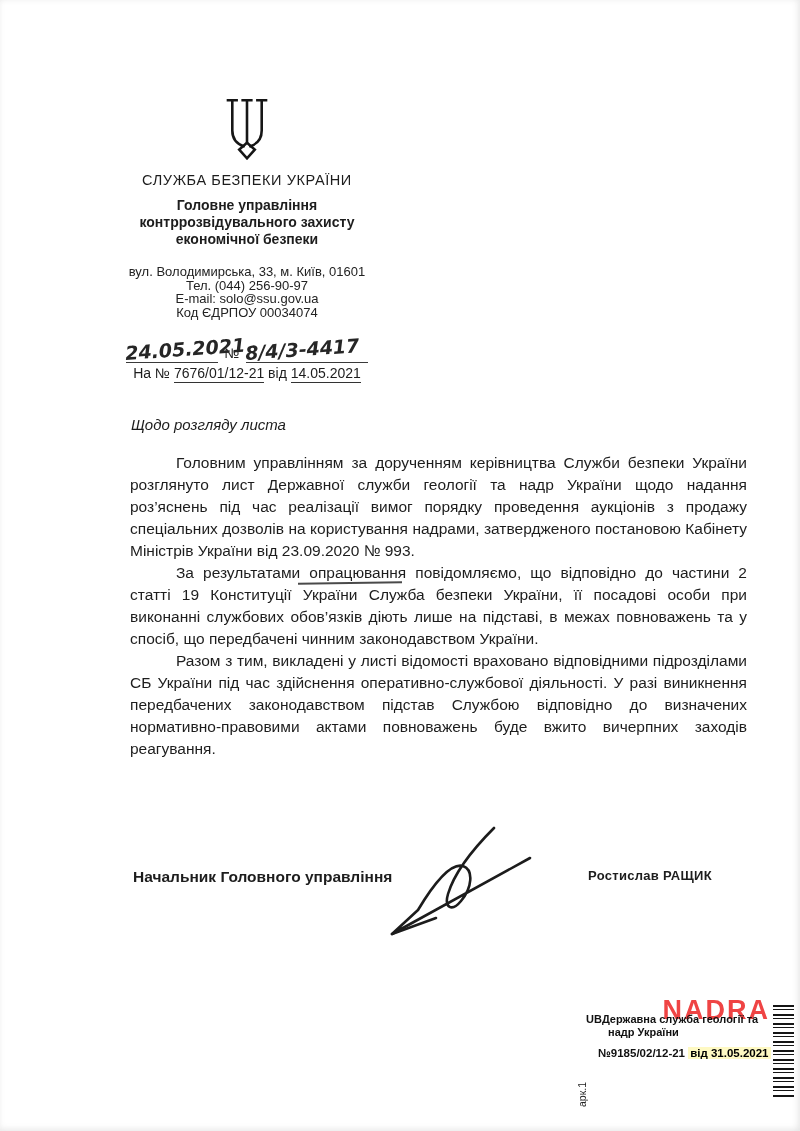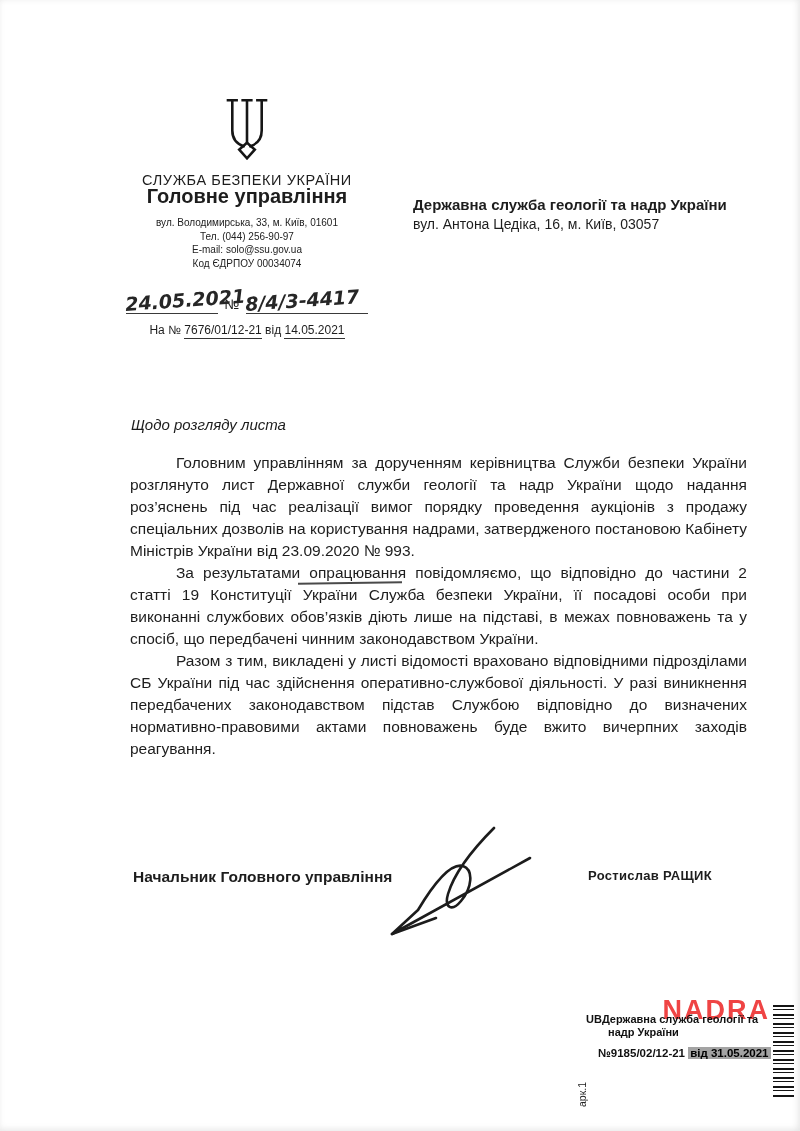--- a/index.html
+++ b/index.html
@@ -6,33 +6,33 @@
   .page{
     position:relative;width:800px;height:1131px;background:#ffffff;
     margin:0 auto;overflow:hidden;
     font-family:"Liberation Sans",sans-serif;color:#1d1d1d;
     box-shadow:inset -3px 0 6px rgba(0,0,0,.06), inset 0 -3px 6px rgba(0,0,0,.05);
   }
   
   .letterhead{position:absolute;left:118px;top:96px;width:258px;text-align:center;}
   .emblem{width:46px;height:64px;margin:0 auto;}
   .org-name{margin-top:12px;font-size:14.5px;letter-spacing:.6px;white-space:nowrap;}
-  .division{font-weight:bold;font-size:20px;line-height:17px;}
-  .contact{margin-top:11px;font-size:10px;line-height:13.5px;color:#222;}
+  .division{margin-top:9px;font-weight:bold;font-size:14px;line-height:17px;}
+  .contact{margin-top:17px;font-size:13px;line-height:13.5px;color:#222;}
   .reg-row{margin-top:10px;height:34px;display:flex;align-items:flex-end;justify-content:center;gap:6px;}
   .hand-line{display:inline-block;border-bottom:1.5px solid #3a3a3a;position:relative;height:26px;}
   .hand-line.date{width:92px;}
   .hand-line.num{width:122px;}
   .handwriting{
     position:absolute;left:0;bottom:-2px;white-space:nowrap;
     font-family:"DejaVu Sans",sans-serif;font-style:italic;font-weight:600;
     font-size:19px;color:#262626;transform:rotate(-4deg);transform-origin:left bottom;
   }
   .no-sign{font-size:14px;padding-bottom:2px;}
-  .ref-line{margin-top:9px;font-size:12px;white-space:nowrap;}
+  .ref-line{margin-top:2px;font-size:14px;white-space:nowrap;}
   .underlined{border-bottom:1px solid #333;padding-bottom:1px;}
   
   .recipient{position:absolute;left:413px;top:196px;width:350px;}
   .recipient-name{font-weight:bold;font-size:15px;white-space:nowrap;}
   .recipient-address{font-size:14px;margin-top:3px;}
   
   .subject{position:absolute;left:131px;top:416px;font-style:italic;font-size:15px;}
   
   .body-text{position:absolute;left:130px;top:452px;width:617px;font-size:15.5px;line-height:22px;text-align:justify;}
   .body-text p{margin:0;text-indent:46px;}
@@ -44,21 +44,21 @@
   
   .stamp{position:absolute;left:580px;top:1003px;width:214px;height:96px;font-size:11px;}
   .stamp-watermark{
     position:absolute;right:24px;top:-8px;font-size:27px;font-weight:bold;
     color:#ef4444;letter-spacing:2px;z-index:0;
   }
   .stamp-line{position:relative;z-index:1;font-weight:bold;color:#111;}
   .stamp-line1{display:flex;padding-left:6px;margin-top:10px;}
   .stamp-line2{padding-left:28px;margin-top:1px;}
   .stamp-line3{padding-left:18px;margin-top:9px;font-size:11.5px;white-space:nowrap;}
-  .inverted{background:#a3a3a3;color:#000;padding:0 2px;}
+  .inverted{background:#fef9c3;color:#000;padding:0 2px;}
   .barcode{
     position:absolute;right:0;top:2px;width:21px;height:92px;z-index:1;
     background:repeating-linear-gradient(180deg,#151515 0 2px,#ffffff 2px 4px,#151515 4px 5px,#ffffff 5px 9px);
   }
   .sheet-label{
     position:absolute;left:-4px;bottom:-8px;z-index:1;
     writing-mode:vertical-rl;transform:rotate(180deg);
     font-size:10.5px;color:#222;
   }
 </style>
@@ -75,20 +75,22 @@
           <path d="M42 5 v35 c0 11 -7 16 -13 18"></path>
           <path d="M25 5 v49"></path>
           <path d="M25 54 l-9 8 9 10 9 -10 z"></path>
           <path d="M3 5 h10 M37 5 h10 M20 5 h10"></path>
         </g>
       </svg>
     </div>
     <div class="org-name">СЛУЖБА БЕЗПЕКИ УКРАЇНИ</div>
     <div class="division">
       <div>Головне управління</div>
+      <div>контррозвідувального захисту</div>
+      <div>економічної безпеки</div>
     </div>
     <div class="contact">
       <div>вул. Володимирська, 33, м. Київ, 01601</div>
       <div>Тел. (044) 256-90-97</div>
       <div>E-mail: solo@ssu.gov.ua</div>
       <div>Код ЄДРПОУ 00034074</div>
     </div>
     <div class="reg-row">
       <span class="hand-line date">
         <span class="handwriting">24.05.2021</span>
@@ -99,24 +101,20 @@
       </span>
     </div>
     <div class="ref-line">
       <span>На №</span>
       <span class="underlined">7676/01/12-21</span>
       <span>від</span>
       <span class="underlined">14.05.2021</span>
     </div>
   </div>
 
-  <div class="recipient">
-    <div class="recipient-name">Державна служба геології та надр України</div>
-    <div class="recipient-address">вул. Антона Цедіка, 16, м. Київ, 03057</div>
-  </div>
 
   <div class="subject">Щодо розгляду листа</div>
 
   <div class="body-text">
     <p>Головним управлінням за дорученням керівництва Служби безпеки України розглянуто лист Державної служби геології та надр України щодо надання роз’яснень під час реалізації вимог порядку проведення аукціонів з продажу спеціальних дозволів на користування надрами, затвердженого постановою Кабінету Міністрів України від 23.09.2020 № 993.</p>
     <p>За результатами опрацювання повідомляємо, що відповідно до частини 2 статті 19 Конституції України Служба безпеки України, її посадові особи при виконанні службових обов’язків діють лише на підставі, в межах повноважень та у спосіб, що передбачені чинним законодавством України.</p>
     <p>Разом з тим, викладені у листі відомості враховано відповідними підрозділами СБ України під час здійснення оперативно-службової діяльності. У разі виникнення передбачених законодавством підстав Службою відповідно до визначених нормативно-правовими актами повноважень буде вжито вичерпних заходів реагування.</p>
   </div>
   <div class="ink-strike"></div>
 

